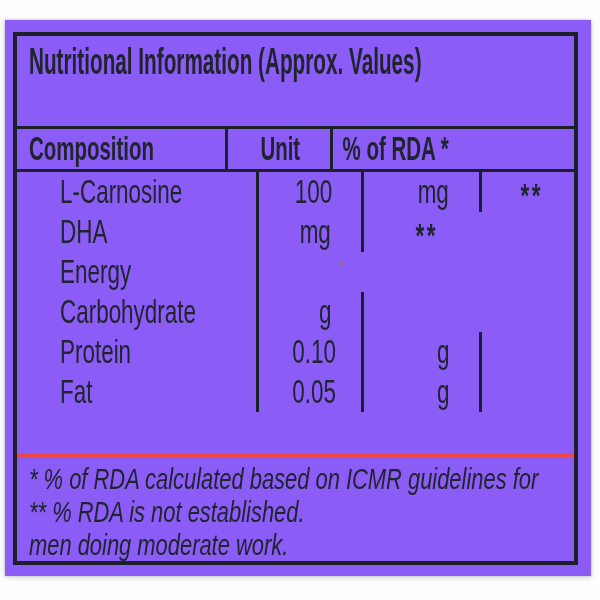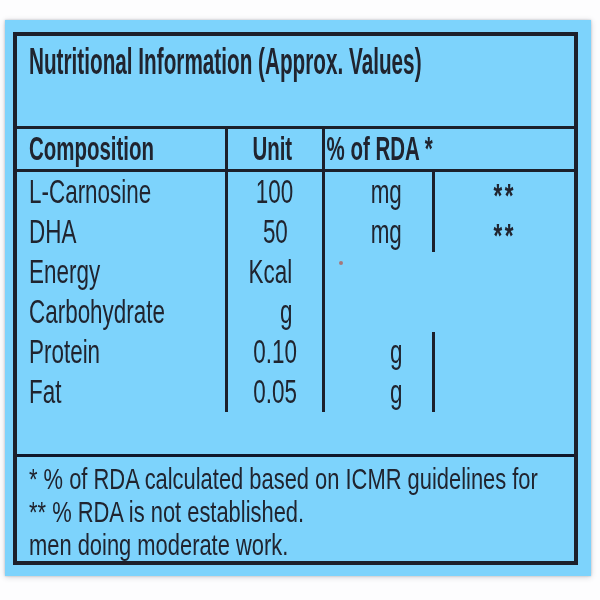--- a/index.html
+++ b/index.html
@@ -11,21 +11,21 @@
   }
   .page {
     position: relative;
     width: 600px; height: 600px;
     background: #fdfdfe;
   }
   .label {
     position: absolute;
     left: 5px; top: 20px;
     width: 586px; height: 556px;
-    background: #7dd3fc;
+    background: #8b5cf6;
     box-shadow: 0 1px 6px rgba(40,45,60,0.20), 0 0 2px rgba(40,45,60,0.25);
   }
   .ntable {
     position: absolute;
     left: 8px; top: 12px;
     width: 565px; height: 533px;
     border: 4px solid #1c202b;
     box-sizing: border-box;
     display: flex;
     flex-direction: column;
@@ -39,42 +39,44 @@
   }
   .tline {
     height: 40px;
     display: flex;
     align-items: center;
     padding-left: 12px;
   }
   .grid-row {
     display: grid;
     grid-template-columns: 211px 97px 110px 1fr;
+    gap: 8px;
   }
   .head-row {
     border-bottom: 3px solid #1c202b;
   }
   .body-block {
-    border-bottom: 3px solid #0f172a;
+    border-bottom: 3px solid #ef4444;
     flex: 1;
+    padding-left: 31px;
   }
   .cell {
     height: 40px;
     box-sizing: border-box;
     display: flex;
     align-items: center;
     overflow: visible;
   }
   .head-row .cell { height: 40px; }
   .vline { border-right: 3px solid #1c202b; }
   .c-comp { justify-content: flex-start; padding-left: 12px; }
   .c-dose { justify-content: center; }
   .c-unit { justify-content: flex-end; padding-right: 30px; text-align: right; }
   .c-rda  { justify-content: center; }
-  .footer-block { padding-top: 5px; }
+  .footer-block { padding-top: 5px; font-style: italic; }
   .fline {
     height: 33px;
     display: flex;
     align-items: center;
     padding-left: 12px;
   }
   
   .sx { display: inline-block; white-space: nowrap; }
   .from-left   { transform-origin: 0 50%; }
   .from-right  { transform-origin: 100% 50%; }
@@ -132,38 +134,32 @@
             </div>
           <div class="cell c-rda">
             <span class="sx sx-body from-center stars">**</span>
             </div>
         </div>
 
         <div class="grid-row">
           <div class="cell vline c-comp">
             <span class="sx sx-body from-left">DHA</span>
             </div>
-          <div class="cell vline c-dose">
-            <span class="sx sx-body from-center">50</span>
-            </div>
           <div class="cell vline c-unit">
             <span class="sx sx-body from-right">mg</span>
             </div>
           <div class="cell c-rda">
             <span class="sx sx-body from-center stars">**</span>
             </div>
         </div>
 
 
         <div class="grid-row">
           <div class="cell vline c-comp">
             <span class="sx sx-body from-left">Energy</span>
-            </div>
-          <div class="cell vline c-unit">
-            <span class="sx sx-body from-right">Kcal</span>
             </div>
           <div class="cell c-rda">
             <span class="sx sx-body from-center stars"></span>
             </div>
         </div>
 
         <div class="grid-row">
           <div class="cell vline c-comp">
             <span class="sx sx-body from-left">Carbohydrate</span>
             </div>

